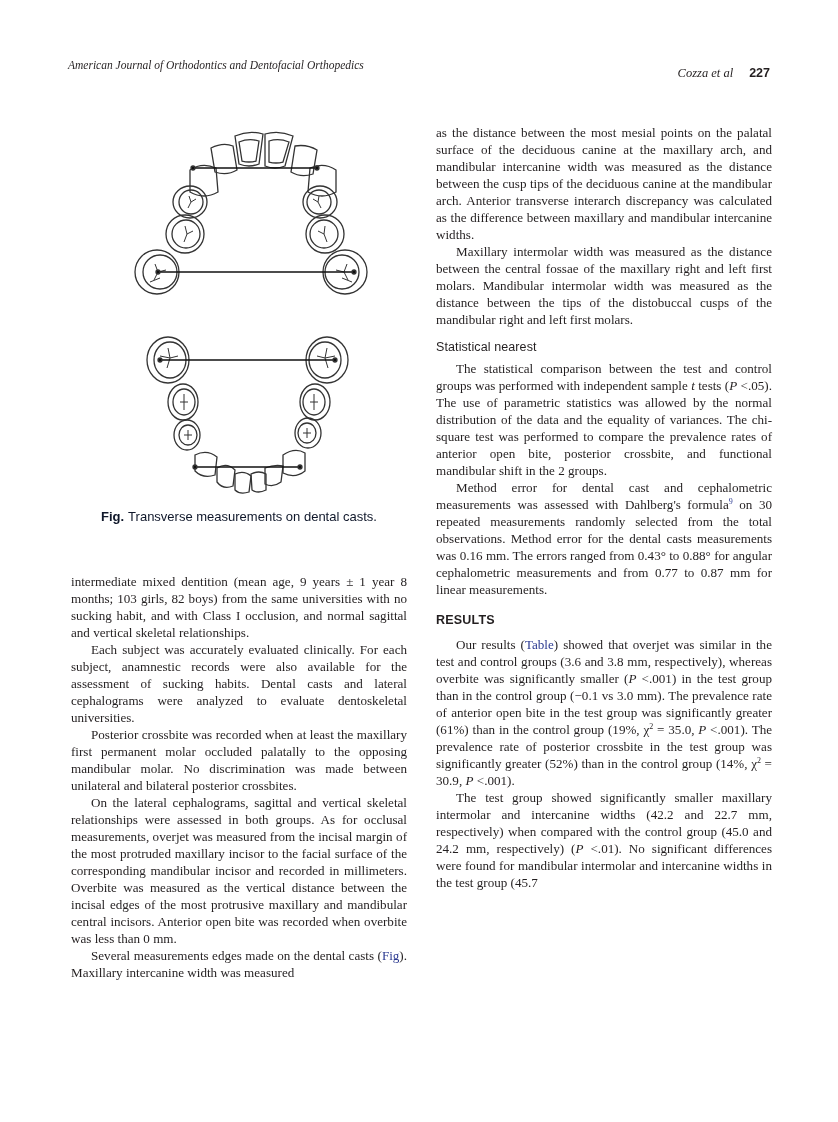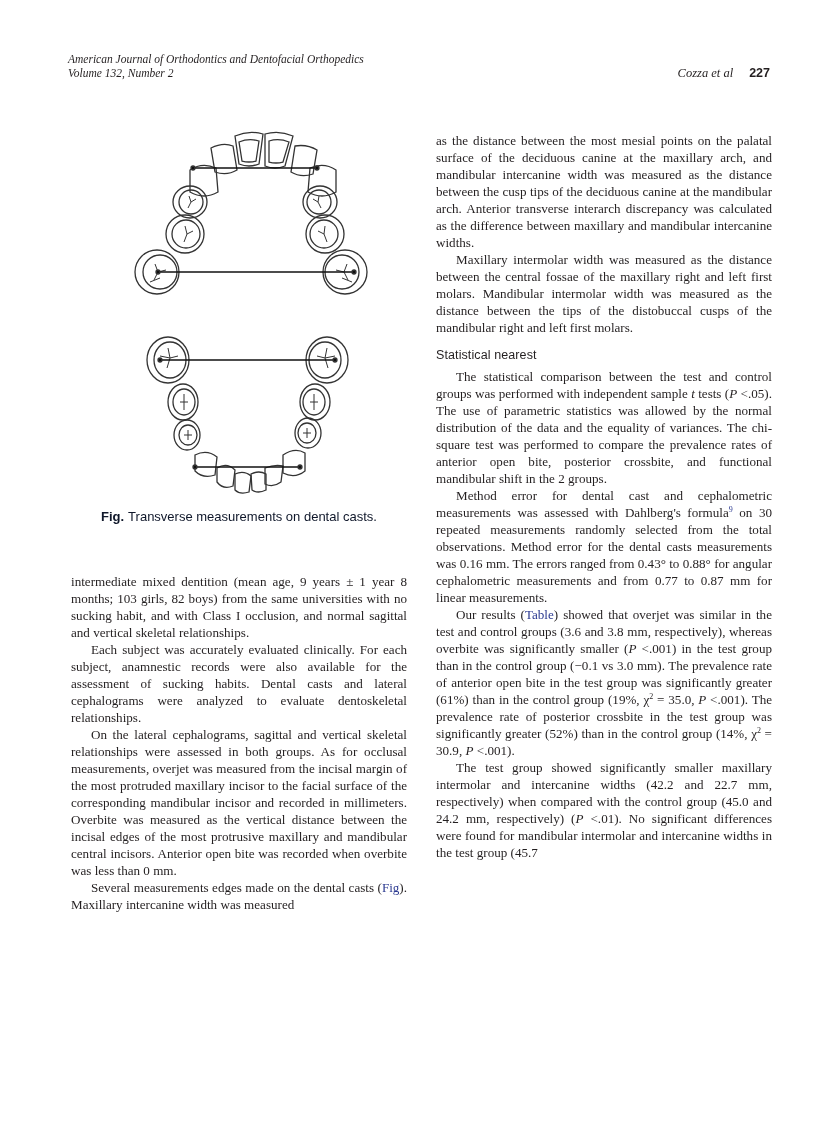--- a/index.html
+++ b/index.html
@@ -1,46 +1,45 @@
 <!DOCTYPE html>
 <html><head>
 <meta charset="utf-8">
 <style>
   html, body { margin: 0; padding: 0; background: #ffffff; }
   body { width: 838px; height: 1122px; position: relative; overflow: hidden; color: #231f20; }
 
-  .header-left { position: absolute; left: 68px; top: 52px; font-family: "Liberation Serif", serif; font-style: italic; font-size: 11.5px; line-height: 14px; color: #231f20; }
+  .header-left { position: absolute; left: 68px; top: 58px; font-family: "Liberation Serif", serif; font-style: italic; font-size: 11.5px; line-height: 14px; color: #231f20; }
   .header-right { position: absolute; right: 68px; top: 66px; font-family: "Liberation Serif", serif; font-size: 12.5px; line-height: 14px; }
   .header-right .author { font-style: italic; margin-right: 16px; }
   .header-right .page { font-family: "Liberation Sans", sans-serif; font-weight: bold; font-size: 12.5px; text-align: center; }
 
   .col { position: absolute; width: 336px; font-family: "Liberation Serif", serif; font-size: 13.1px; line-height: 17px; text-align: justify; }
   .col p { margin: 0; }
   .col p.indent { text-indent: 20px; }
   .left-col { left: 71px; top: 573px; }
-  .right-col { left: 436px; top: 132px; }
+  .right-col { left: 436px; top: 124px; }
 
   .h-sub { font-family: "Liberation Sans", sans-serif; font-size: 12.5px; font-weight: normal; margin: 11px 0 4px 0; letter-spacing: 0.1px; }
   .h-main { font-family: "Liberation Sans", sans-serif; font-size: 12.5px; font-weight: bold; margin: 14px 0 7px 0; letter-spacing: 0.2px; }
 
   .link { color: #2b3990; margin-top: 15px; }
   sup { font-size: 8px; line-height: 0; vertical-align: super; }
   .supref { color: #2b3990; }
   i { font-style: italic; }
 
   .figure { position: absolute; left: 125px; top: 122px; width: 260px; height: 380px; }
   .caption { position: absolute; left: 101px; top: 509px; font-family: "Liberation Sans", sans-serif; font-size: 13px; color: #0f172a; }
   .caption b { font-weight: bold; margin-right: 4px; }
 </style>
 </head>
 <body>
 
 <div class="header-left">
   <div>American Journal of Orthodontics and Dentofacial Orthopedics</div>
-  <div>Volume 132, Number 2</div>
 </div>
 <div class="header-right">
   <span class="author">Cozza et al</span><span class="page">227</span>
 </div>
 
 <div class="figure">
   <svg width="260" height="380" viewBox="0 0 260 380">
     <g fill="none" stroke="#333" stroke-width="1.3">
 
       <g>
@@ -128,28 +127,30 @@
     </g>
   </svg>
 </div>
 
 <div class="caption">
   <b>Fig.</b><span>Transverse measurements on dental casts.</span>
 </div>
 
 <div class="col left-col">
   <p>intermediate mixed dentition (mean age, 9 years ± 1 year 8 months; 103 girls, 82 boys) from the same universities with no sucking habit, and with Class I occlusion, and normal sagittal and vertical skeletal relationships.</p>
-  <p class="indent">Each subject was accurately evaluated clinically. For each subject, anamnestic records were also available for the assessment of sucking habits. Dental casts and lateral cephalograms were analyzed to evaluate dentoskeletal relationships.</p>
+  <p class="indent">Each subject was accurately evaluated clinically. For each subject, anamnestic records were also available for the assessment of sucking habits. Dental casts and lateral cephalograms were analyzed to evaluate dentoskeletal universities.</p>
+  <p class="indent">Posterior crossbite was recorded when at least the maxillary first permanent molar occluded palatally to the opposing mandibular molar. No discrimination was made between unilateral and bilateral posterior crossbites.</p>
   <p class="indent">On the lateral cephalograms, sagittal and vertical skeletal relationships were assessed in both groups. As for occlusal measurements, overjet was measured from the incisal margin of the most protruded maxillary incisor to the facial surface of the corresponding mandibular incisor and recorded in millimeters. Overbite was measured as the vertical distance between the incisal edges of the most protrusive maxillary and mandibular central incisors. Anterior open bite was recorded when overbite was less than 0 mm.</p>
   <p class="indent"><span>Several measurements edges made on the dental casts (</span><span class="link">Fig</span><span>). Maxillary intercanine width was measured</span></p>
 </div>
 
 <div class="col right-col">
   <p>as the distance between the most mesial points on the palatal surface of the deciduous canine at the maxillary arch, and mandibular intercanine width was measured as the distance between the cusp tips of the deciduous canine at the mandibular arch. Anterior transverse interarch discrepancy was calculated as the difference between maxillary and mandibular intercanine widths.</p>
   <p class="indent">Maxillary intermolar width was measured as the distance between the central fossae of the maxillary right and left first molars. Mandibular intermolar width was measured as the distance between the tips of the distobuccal cusps of the mandibular right and left first molars.</p>
 
   <div class="h-sub">Statistical nearest</div>
   <p class="indent"><span>The statistical comparison between the test and control groups was performed with independent sample </span><i>t</i><span> tests (</span><i>P</i><span> &lt;.05). The use of parametric statistics was allowed by the normal distribution of the data and the equality of variances. The chi-square test was performed to compare the prevalence rates of anterior open bite, posterior crossbite, and functional mandibular shift in the 2 groups.</span></p>
   <p class="indent"><span>Method error for dental cast and cephalometric measurements was assessed with Dahlberg's formula</span><sup class="supref">9</sup><span> on 30 repeated measurements randomly selected from the total observations. Method error for the dental casts measurements was 0.16 mm. The errors ranged from 0.43° to 0.88° for angular cephalometric measurements and from 0.77 to 0.87 mm for linear measurements.</span></p>
 
+  <div class="h-main">RESULTS</div>
   <p class="indent"><span>Our results (</span><span class="link">Table</span><span>) showed that overjet was similar in the test and control groups (3.6 and 3.8 mm, respectively), whereas overbite was significantly smaller (</span><i>P</i><span> &lt;.001) in the test group than in the control group (−0.1 vs 3.0 mm). The prevalence rate of anterior open bite in the test group was significantly greater (61%) than in the control group (19%, χ</span><sup>2</sup><span> = 35.0, </span><i>P</i><span> &lt;.001). The prevalence rate of posterior crossbite in the test group was significantly greater (52%) than in the control group (14%, χ</span><sup>2</sup><span> = 30.9, </span><i>P</i><span> &lt;.001).</span></p>
   <p class="indent"><span>The test group showed significantly smaller maxillary intermolar and intercanine widths (42.2 and 22.7 mm, respectively) when compared with the control group (45.0 and 24.2 mm, respectively) (</span><i>P</i><span> &lt;.01). No significant differences were found for mandibular intermolar and intercanine widths in the test group (45.7</span></p>
 </div>
 
 </body></html>

